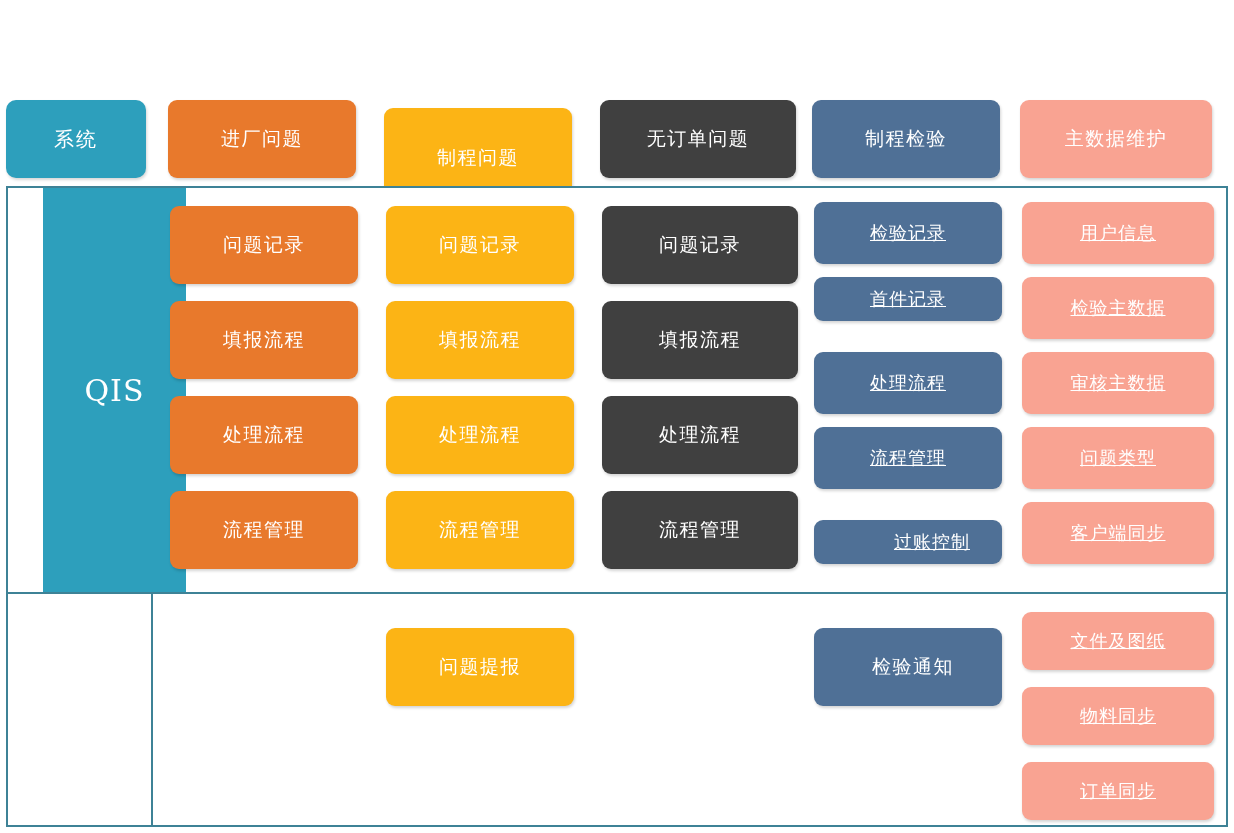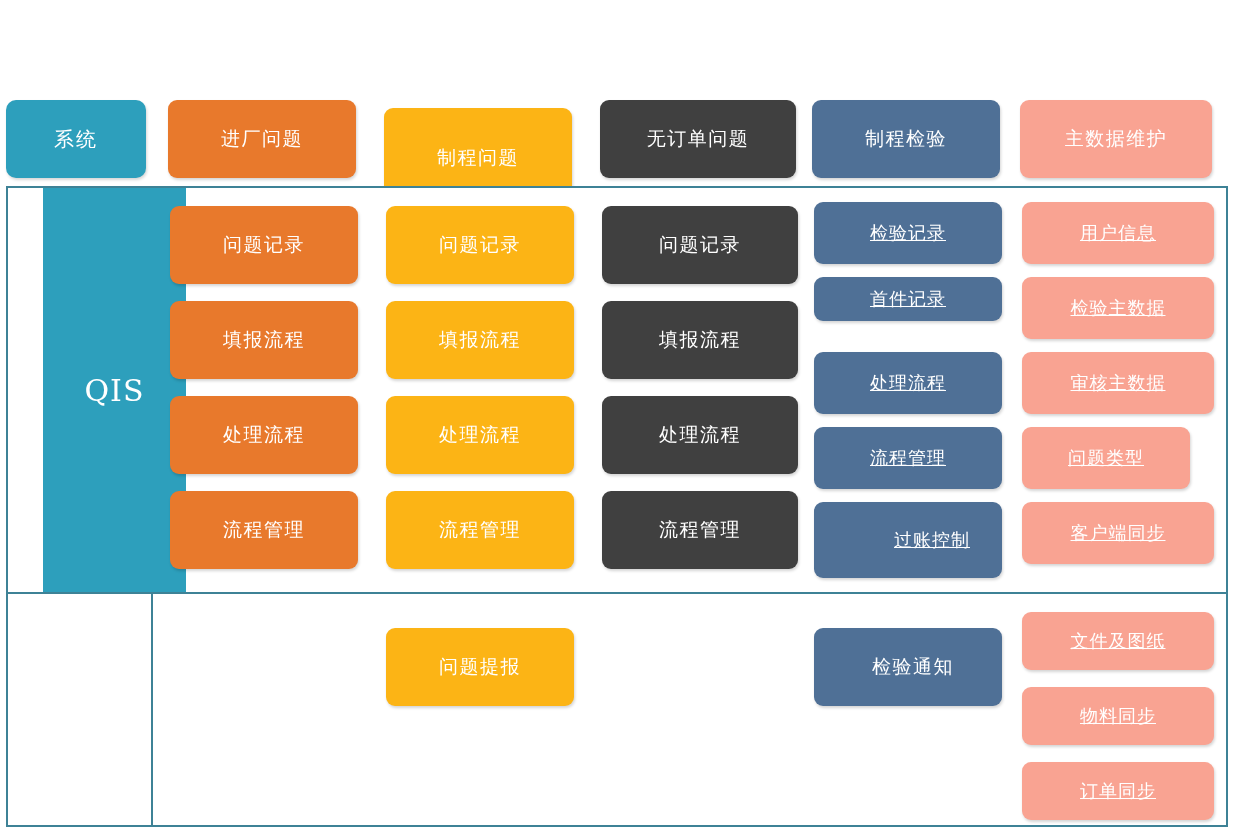--- a/index.html
+++ b/index.html
@@ -164,25 +164,25 @@
         <div class="chip yellow" style="left: 378px; top: 208px; width: 188px; height: 78px;">处理流程</div>
         <div class="chip yellow" style="left: 378px; top: 303px; width: 188px; height: 78px;">流程管理</div>
         <div class="chip pink" style="left: 594px; top: 18px; width: 196px; height: 78px;">问题记录</div>
         <div class="chip pink" style="left: 594px; top: 113px; width: 196px; height: 78px;">填报流程</div>
         <div class="chip pink" style="left: 594px; top: 208px; width: 196px; height: 78px;">处理流程</div>
         <div class="chip pink" style="left: 594px; top: 303px; width: 196px; height: 78px;">流程管理</div>
         <div class="chip slate small" style="left: 806px; top: 14px; width: 188px; height: 62px;">检验记录</div>
         <div class="chip slate small" style="left: 806px; top: 89px; width: 188px; height: 44px;">首件记录</div>
         <div class="chip slate small" style="left: 806px; top: 164px; width: 188px; height: 62px;">处理流程</div>
         <div class="chip slate small" style="left: 806px; top: 239px; width: 188px; height: 62px;">流程管理</div>
-        <div class="chip slate small" style="left: 806px; top: 314px; width: 188px; height: 76px; padding-left: 48px;">过账控制</div>
+        <div class="chip slate small" style="left: 806px; top: 332px; width: 188px; height: 44px; padding-left: 48px;">过账控制</div>
         <div class="chip salmon small" style="left: 1014px; top: 14px; width: 192px; height: 62px;">用户信息</div>
         <div class="chip salmon small" style="left: 1014px; top: 89px; width: 192px; height: 62px;">检验主数据</div>
         <div class="chip salmon small" style="left: 1014px; top: 164px; width: 192px; height: 62px;">审核主数据</div>
-        <div class="chip salmon small" style="left: 1014px; top: 239px; width: 168px; height: 62px;">问题类型</div>
+        <div class="chip salmon small" style="left: 1014px; top: 239px; width: 192px; height: 62px;">问题类型</div>
         <div class="chip salmon small" style="left: 1014px; top: 314px; width: 192px; height: 62px;">客户端同步</div>
         <div class="chip yellow" style="left: 378px; top: 440px; width: 188px; height: 78px;">问题提报</div>
         <div class="chip slate" style="left: 806px; top: 440px; width: 188px; height: 78px; padding-left: 10px;">检验通知</div>
         <div class="chip salmon small" style="left: 1014px; top: 424px; width: 192px; height: 58px;">文件及图纸</div>
         <div class="chip salmon small" style="left: 1014px; top: 499px; width: 192px; height: 58px;">物料同步</div>
         <div class="chip salmon small" style="left: 1014px; top: 574px; width: 192px; height: 58px;">订单同步</div>
       </div>
   </div>
 
 </div>

